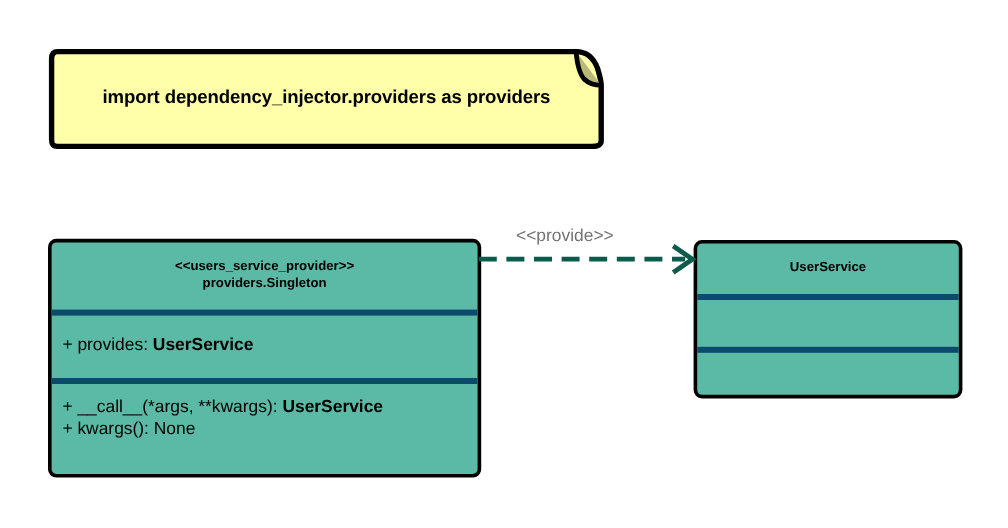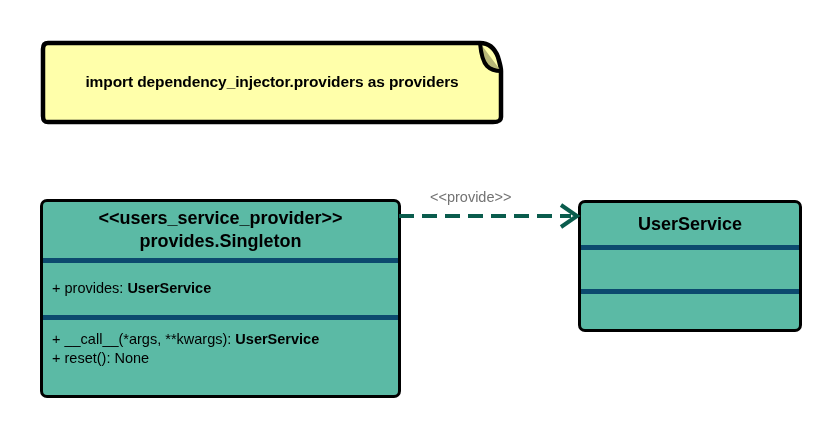--- a/index.html
+++ b/index.html
@@ -74,21 +74,21 @@
   .uml-compartment + .uml-compartment {
     border-top: 5px solid #0c4a6e;
   }
   .compartment-title {
     display: flex;
     flex-direction: column;
     align-items: center;
     justify-content: center;
     text-align: center;
     font-weight: bold;
-    font-size: 18px;
+    font-size: 11px;
     line-height: 1.27;
   }
   .compartment-members {
     padding: 7px 8px 7px 9px;
     font-size: 14.5px;
     line-height: 1.33;
   }
   .member-row {
     white-space: nowrap;
   }
@@ -154,35 +154,35 @@
                C 3 5 4.5 3 8 3 Z" fill="#ffffaa" stroke="#000000" stroke-width="4.5" stroke-linejoin="round"></path>
       <path d="M 440 3 C 441 14 443 22 447 26 C 451 30 456 31 461 31" fill="#b8b878" stroke="#000000" stroke-width="4" stroke-linejoin="round"></path>
     </svg>
     <div class="note-text">import dependency_injector.providers as providers</div>
   </div>
 
   <div class="uml-class" id="class-users-service-provider">
 
     <div class="uml-compartment compartment-title c-title">
       <span>&lt;&lt;users_service_provider&gt;&gt;</span>
-      <span>provides.Singleton</span>
+      <span>providers.Singleton</span>
     </div>
 
     <div class="uml-compartment compartment-members c-attrs">
       <div class="member-row">
         <span>+ provides: </span><span class="type-name">UserService</span>
       </div>
     </div>
 
     <div class="uml-compartment compartment-members c-ops">
       <div class="member-row">
         <span>+ __call__(*args, **kwargs): </span><span class="type-name">UserService</span>
       </div>
       <div class="member-row">
-        <span>+ reset(): None</span>
+        <span>+ kwargs(): None</span>
       </div>
     </div>
   </div>
 
   <div class="uml-class" id="class-userservice">
 
     <div class="uml-compartment compartment-title c-title">
       <span>UserService</span>
     </div>
 

